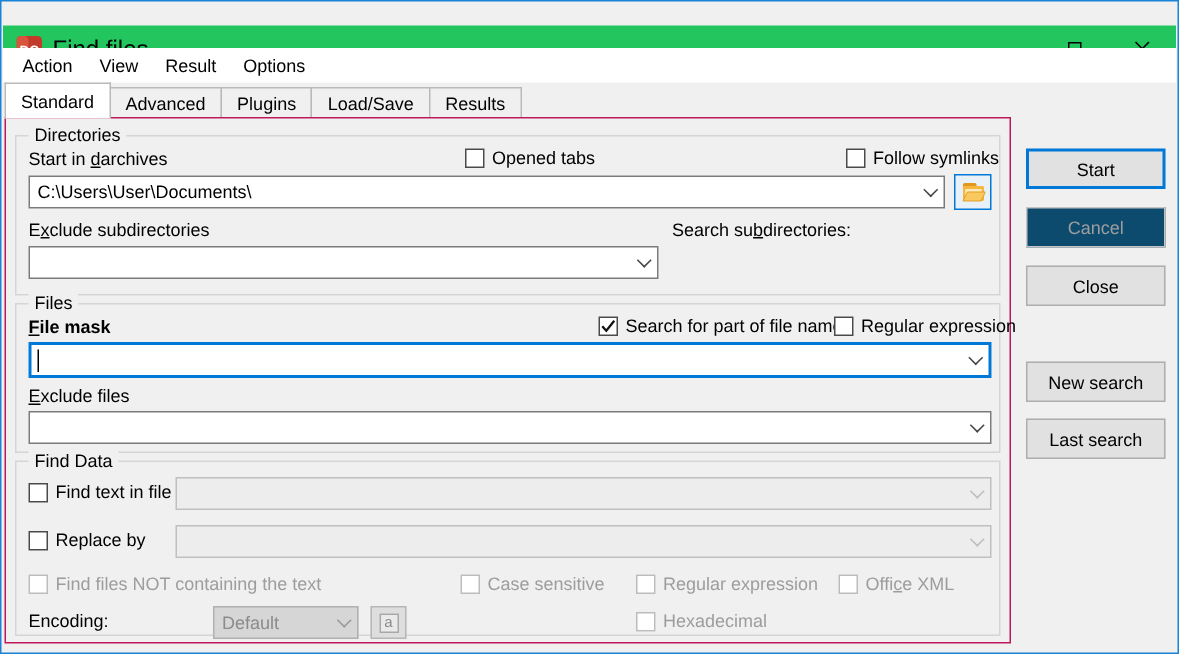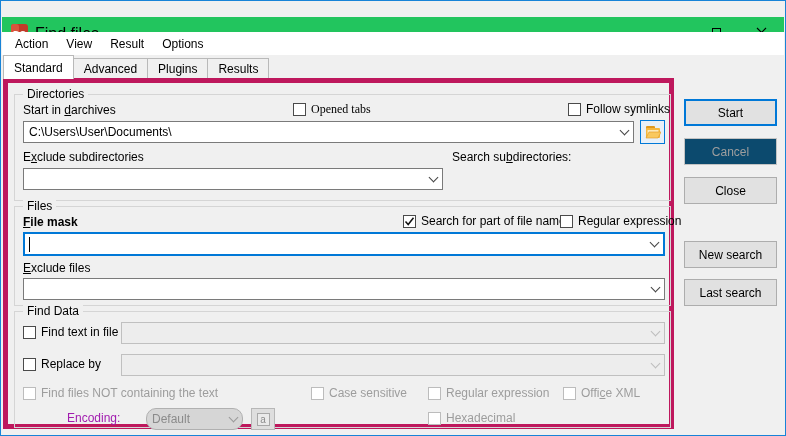--- a/index.html
+++ b/index.html
@@ -18,35 +18,35 @@
   .glyph-min { width:10px; height:0; border-top:1px solid #000; display:block; }
   .glyph-max { width:9px; height:9px; border:1px solid #000; display:block; }
   
   #menubar { position:absolute; left:1px; top:31px; right:1px; height:23px; background:#ffffff; padding-left:4px; display:flex; align-items:center; }
   .menu-item { padding:3px 9px; }
   
   #tabstrip { position:absolute; left:2px; top:55px; height:23px; display:flex; align-items:flex-end; }
   .tab { height:21px; padding:3px 10px 0; background:#f0f0f0; border:1px solid #b9b9b9; border-bottom:none; margin-right:-1px; position:relative; }
   .tab.active { height:24px; background:#ffffff; z-index:3; padding-top:5px; }
   
-  #panel { position:absolute; left:2px; top:77px; width:671px; height:351px; background:#f0f0f0; border:5px solid #be185d; }
+  #panel { position:absolute; left:2px; top:77px; width:671px; height:351px; background:#f0f0f0; border:1px solid #be185d; }
   .group { position:absolute; border:1px solid #d5d5d5; }
   .legend { position:absolute; top:-8px; left:8px; background:#f0f0f0; padding:0 4px; font-size:12px; }
   .lbl { position:absolute; white-space:nowrap; }
   .bold { font-weight:bold; }
   
   .combo { position:absolute; height:22px; background:#fff; border:1px solid #7a7a7a; display:flex; align-items:center; }
   .combo .txt { flex:1; padding:0 5px; overflow:hidden; white-space:nowrap; }
   .combo .drop { width:18px; height:100%; display:flex; align-items:center; justify-content:center; }
   .chv { width:7px; height:7px; border-right:1px solid #444; border-bottom:1px solid #444; transform:rotate(45deg); margin-top:-4px; }
   .combo.graylist { background:#e6e6e6; border-color:#707070; }
   .combo.focused { border:2px solid #0078d7; height:24px; }
   .combo.disabled { background:#ededed; border-color:#c0c0c0; }
   .combo.disabled .chv { border-color:#bdbdbd; }
-  .combo.disabled2 { background:#d6d6d6; border-color:#b0b0b0; color:#8b8b8b;border-radius:10px; }
+  .combo.disabled2 { background:#d6d6d6; border-color:#b0b0b0; color:#8b8b8b; }
   .combo.disabled2 .chv { border-color:#9a9a9a; }
   .caret { width:1px; height:15px; background:#000; margin-left:4px; }
   
   .check { position:absolute; display:flex; align-items:center; gap:5px; white-space:nowrap; }
   .box { width:13px; height:13px; background:#fff; border:1px solid #4a4a4a; display:flex; align-items:center; justify-content:center; flex:none; }
   .check.disabled { color:#9d9d9d; }
   .check.disabled .box { border-color:#bcbcbc; }
   
   .pbtn { position:absolute; left:683px; width:93px; height:27px; background:#e1e1e1; border:1px solid #adadad; display:flex; align-items:center; justify-content:center; }
   .pbtn.default { border:2px solid #0078d7; }
@@ -85,31 +85,32 @@
     <span class="menu-item">Action</span>
     <span class="menu-item">View</span>
     <span class="menu-item">Result</span>
     <span class="menu-item">Options</span>
   </div>
 
   <div id="tabstrip">
     <div class="tab active">Standard</div>
     <div class="tab">Advanced</div>
     <div class="tab">Plugins</div>
+    <div class="tab">Load/Save</div>
     <div class="tab">Results</div>
   </div>
 
   <div id="panel">
 
     <div class="group" style="left:6px; top:11px; width:657px; height:107px;">
       <span class="legend">Directories</span>
 
       <span class="lbl" style="left:8px; top:8px;"><span>Start in </span><u>d</u><span>archives</span></span>
 
-      <label class="check" style="left:278px; top:7px;font-family:Liberation Serif, serif;">
+      <label class="check" style="left:299px; top:7px;">
         <span class="box"></span>
         <span>Opened tabs</span>
       </label>
       <label class="check" style="left:553px; top:7px;">
         <span class="box"></span>
         <span>Follow symlinks</span>
       </label>
 
       <div class="combo" style="left:8px; top:26px; width:611px;">
         <span class="txt">C:\Users\User\Documents\</span>
@@ -208,21 +209,21 @@
       </label>
       <label class="check disabled" style="left:413px; top:74px;">
         <span class="box"></span>
         <span>Regular expression</span>
       </label>
       <label class="check disabled" style="left:548px; top:74px;">
         <span class="box"></span>
         <span><span>Offi</span><u>c</u><span>e XML</span></span>
       </label>
 
-      <span class="lbl" style="left:8px; top:99px; color:#a21caf;margin-left:44px;">Encoding:</span>
+      <span class="lbl" style="left:8px; top:99px; color:#000000;">Encoding:</span>
       <div class="combo disabled2" style="left:131px; top:96px; width:97px;">
         <span class="txt">Default</span>
         <span class="drop">
             <span class="chv"></span>
           </span>
       </div>
       <div id="ansi-btn" style="left:236px; top:96px;">
         <span id="ansi-glyph">a</span>
       </div>
       <label class="check disabled" style="left:413px; top:99px;">

